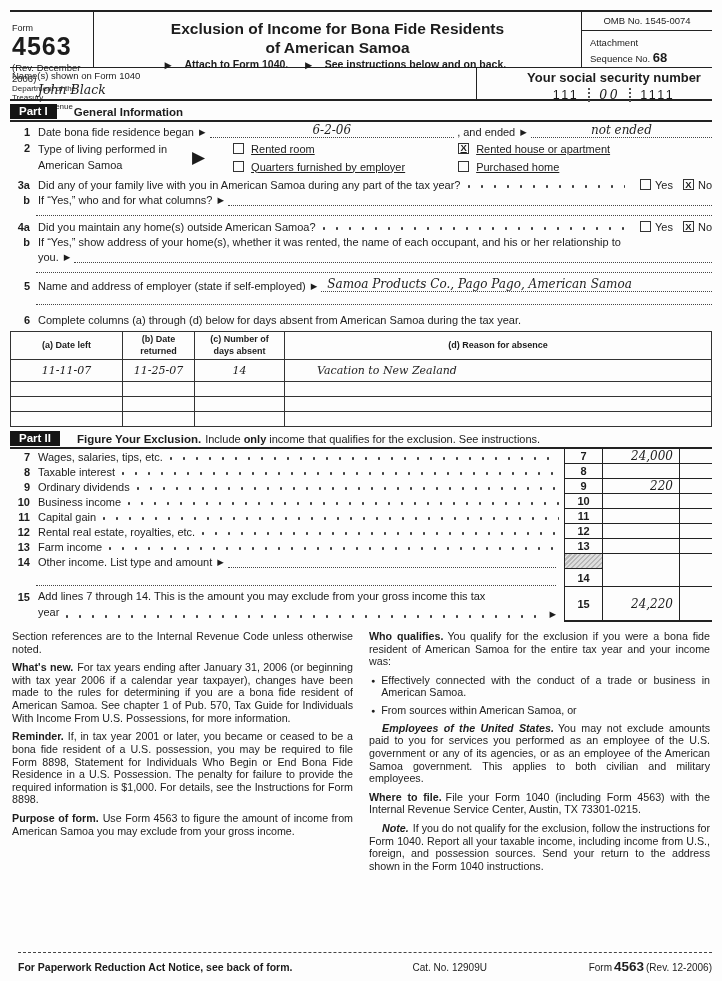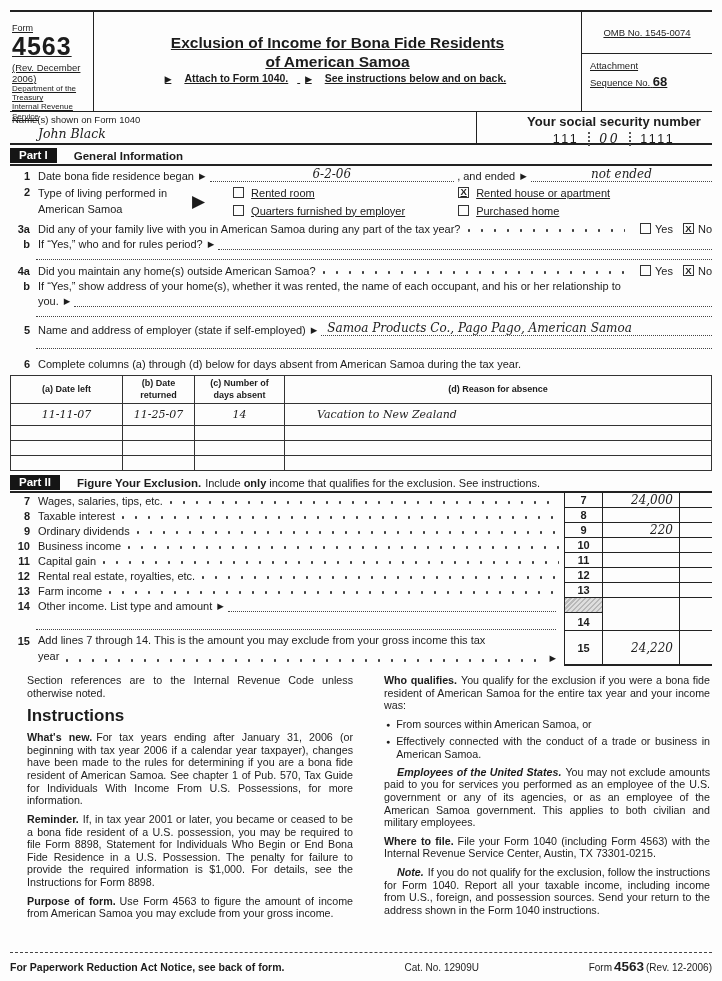--- a/index.html
+++ b/index.html
@@ -3,27 +3,27 @@
 <meta charset="utf-8">
 <style>
   * { box-sizing: border-box; margin: 0; padding: 0; }
   body { background:#fff; }
   .page { width:722px; height:981px; position:relative; background:#fdfdfd;
           font-family:"Liberation Sans", sans-serif; color:#1c1c1c;
           padding:10px 10px 0 10px; overflow:hidden; }
   .hw { font-family:"DejaVu Serif", serif; font-style:italic; }
 
   
-  .hdr { display:flex; border-top:2.2px solid #222; border-bottom:1.2px solid #222; height:102px;text-decoration:underline; }
+  .hdr { display:flex; border-top:2.2px solid #222; border-bottom:1.2px solid #222; height:58px; }
   .h-left { width:84px; border-right:1.2px solid #222; padding:5px 2px 3px 2px; display:flex; flex-direction:column; }
   .form-word { font-size:9px; }
   .form-num-big { font-size:25px; font-weight:bold; letter-spacing:1px; line-height:.9; }
   .rev { font-size:9.5px; margin-top:3px; }
   .agency { font-size:8px; line-height:1.15; margin-top:auto; }
-  .h-center { flex:1; border-right:1.2px solid #222; text-align:center; padding-top:21px; }
+  .h-center { flex:1; border-right:1.2px solid #222; text-align:center; padding-top:7px; }
   .title { font-size:15.5px; font-weight:bold; line-height:1.25; }
   .attachline { font-size:10.5px; font-weight:bold; }
   .attachline .seg { margin:0 9px; }
   .h-right { width:130px; display:flex; flex-direction:column; }
   .omb { height:42px; border-bottom:1.2px solid #222; display:flex; align-items:center; justify-content:center; font-size:9.5px; }
   .att { flex:1; padding:6px 0 0 8px; font-size:9.5px; line-height:1.35; }
   .seqno { font-size:13px; font-weight:bold; }
 
   
   .idrow { display:flex; border-bottom:2.4px solid #222; height:33px;gap:39px; }
@@ -79,31 +79,31 @@
   .bc { width:33px; border-left:1.1px solid #222; border-bottom:1.1px solid #222; }
   .noB { border-bottom:none !important; }
   .shaded { background:repeating-linear-gradient(135deg,#b8b8b8 0 1.5px,#dedede 1.5px 3.5px); }
   .last .bn,.last .ba,.last .bc { border-bottom:2.2px solid #222; }
   .p2row15 .p2l { align-items:stretch; }
   .l15block { flex:1; display:flex; flex-direction:column; justify-content:flex-end; line-height:1.45; }
   .l15second { display:flex; align-items:flex-end; }
 
   
   .instr { display:flex; gap:16px; padding:8px 2px 0 2px; font-size:10.7px; line-height:1.18; }
-  .icol { flex:1; text-align:justify;margin-left:15px; }
+  .icol { flex:1; text-align:justify; }
   .icol p { margin-bottom:6px; }
   .ihead { font-size:17px; font-weight:bold; margin:7px 0 5px 0; }
   .lead { font-weight:bold; margin-right:4px; }
   .lead-bi { font-weight:bold; font-style:italic; margin-right:4px; }
   .indent { text-indent:13px; }
   .bullet-line { display:flex; margin-bottom:5px; }
   .blt { font-size:7px; margin:3px 6px 0 2px; }
 
   
-  .footer { position:absolute; left:10px; right:10px; bottom:7px; border-top:1.4px dashed #444;
+  .footer { position:absolute; left:18px; right:10px; bottom:7px; border-top:1.4px dashed #444;
             display:flex; align-items:baseline; padding-top:6px; }
   .f-left { font-weight:bold; font-size:10.5px; }
   .f-cat { font-size:10px; margin-left:120px; }
   .f-right { margin-left:auto; font-size:10px; }
   .f-right b { font-size:13.5px; margin:0 2px; }
 </style>
 </head>
 <body>
 
 <div class="page">
@@ -204,21 +204,21 @@
     <span>Did any of your family live with you in American Samoa during any part of the tax year?</span>
     <span class="dots"></span>
     <span class="cb"></span>
     <span>Yes</span>
     <span class="cb">X</span>
     <span>No</span>
   </div>
 
   <div class="l">
     <span class="ln">b</span>
-    <span>If “Yes,” who and for rules period?</span>
+    <span>If “Yes,” who and for what columns?</span>
     <span class="arr">▶</span>
     <span class="dfield"></span>
   </div>
   <div class="dotline"></div>
 
   <div class="l" style="margin-top:2px;">
     <span class="ln">4a</span>
     <span>Did you maintain any home(s) outside American Samoa?</span>
     <span class="dots"></span>
     <span class="cb"></span>
@@ -449,34 +449,33 @@
         <span class="ba">
           <span class="hw">24,220</span>
         </span>
         <span class="bc"></span>
       </div>
   </div>
 
   <div class="instr">
     <div class="icol">
       <p>Section references are to the Internal Revenue Code unless otherwise noted.</p>
-      <div class="ihead">Instructions</div>
       <p><span class="lead">What's new.</span><span>For tax years ending after January 31, 2006 (or beginning with tax year 2006 if a calendar year taxpayer), changes have been made to the rules for determining if you are a bona fide resident of American Samoa. See chapter 1 of Pub. 570, Tax Guide for Individuals With Income From U.S. Possessions, for more information.</span></p>
       <p><span class="lead">Reminder.</span><span>If, in tax year 2001 or later, you became or ceased to be a bona fide resident of a U.S. possession, you may be required to file Form 8898, Statement for Individuals Who Begin or End Bona Fide Residence in a U.S. Possession. The penalty for failure to provide the required information is $1,000. For details, see the Instructions for Form 8898.</span></p>
       <p><span class="lead">Purpose of form.</span><span>Use Form 4563 to figure the amount of income from American Samoa you may exclude from your gross income.</span></p>
     </div>
     <div class="icol">
       <p><span class="lead">Who qualifies.</span><span>You qualify for the exclusion if you were a bona fide resident of American Samoa for the entire tax year and your income was:</span></p>
       <div class="bullet-line">
           <span class="blt">●</span>
-          <span>From sources within American Samoa, or</span>
+          <span>Effectively connected with the conduct of a trade or business in American Samoa.</span>
         </div>
       <div class="bullet-line">
           <span class="blt">●</span>
-          <span>Effectively connected with the conduct of a trade or business in American Samoa.</span>
+          <span>From sources within American Samoa, or</span>
         </div>
       <p class="indent"><span class="lead-bi">Employees of the United States.</span><span>You may not exclude amounts paid to you for services you performed as an employee of the U.S. government or any of its agencies, or as an employee of the American Samoa government. This applies to both civilian and military employees.</span></p>
       <p><span class="lead">Where to file.</span><span>File your Form 1040 (including Form 4563) with the Internal Revenue Service Center, Austin, TX 73301-0215.</span></p>
       <p class="indent"><span class="lead-bi">Note.</span><span>If you do not qualify for the exclusion, follow the instructions for Form 1040. Report all your taxable income, including income from U.S., foreign, and possession sources. Send your return to the address shown in the Form 1040 instructions.</span></p>
     </div>
   </div>
 
   <div class="footer">
     <span class="f-left">For Paperwork Reduction Act Notice, see back of form.</span>
     <span class="f-cat">Cat. No. 12909U</span>

